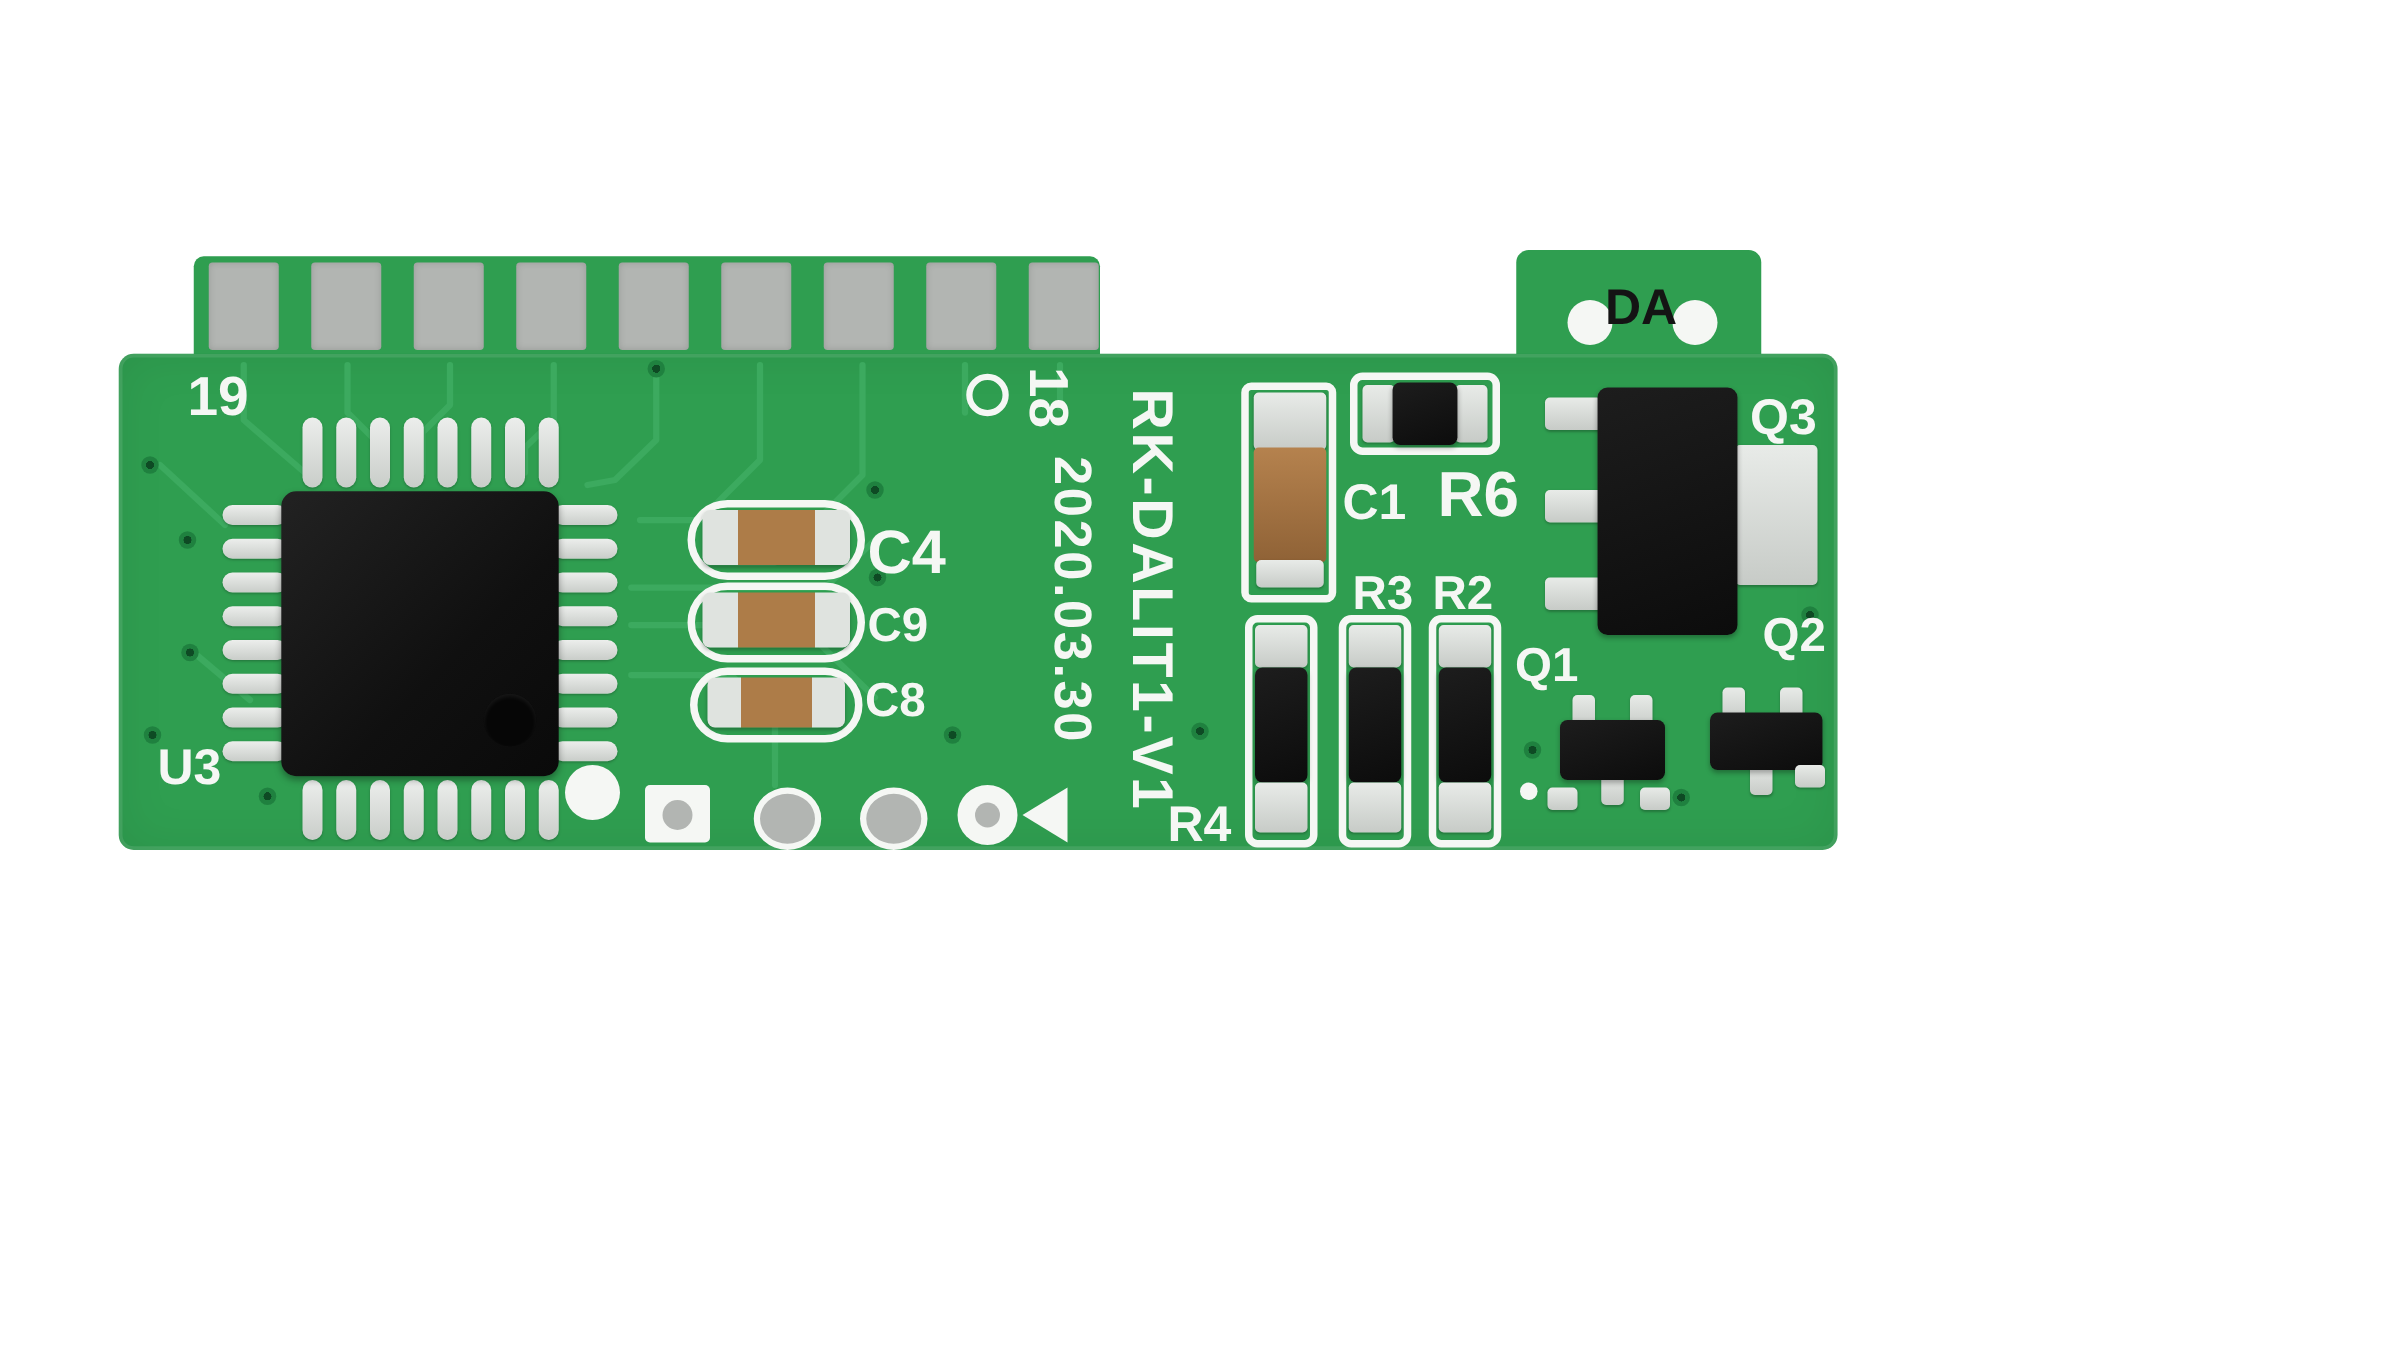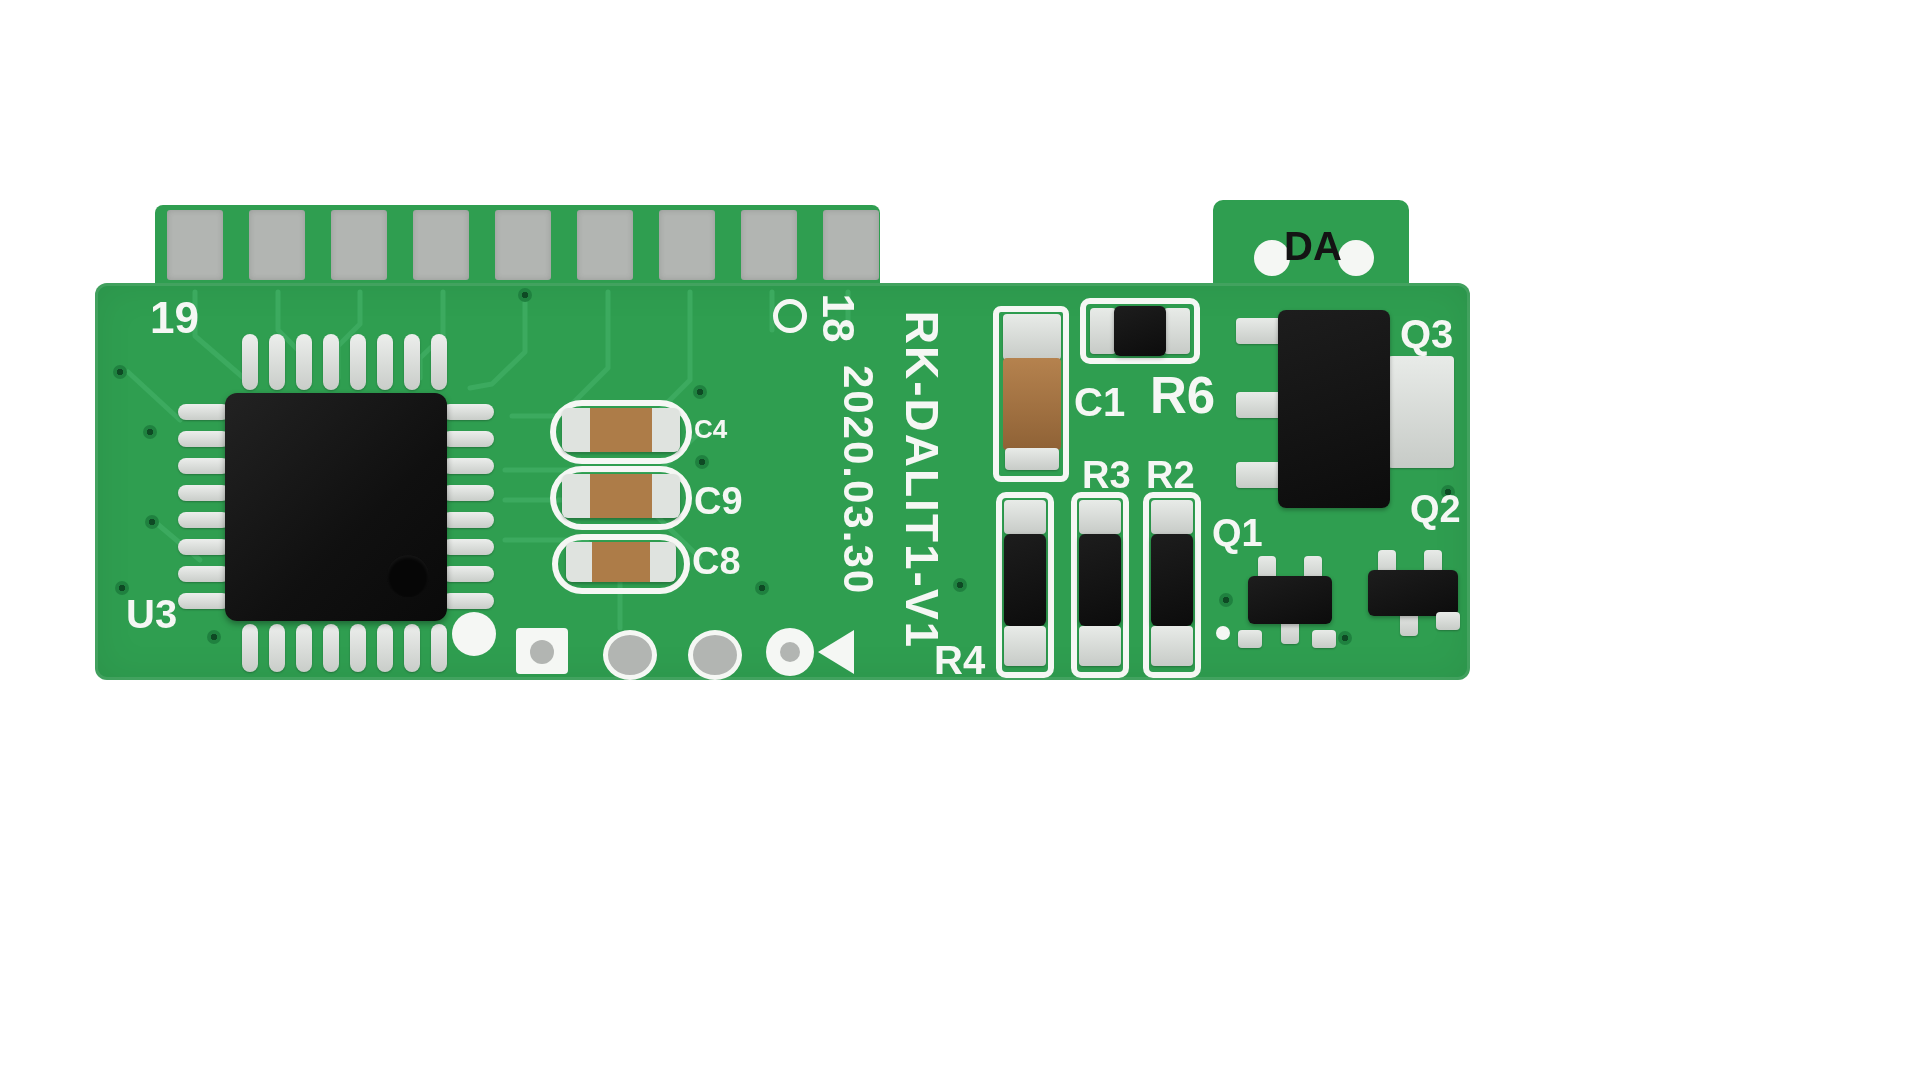--- a/index.html
+++ b/index.html
@@ -144,21 +144,21 @@
 
   <div class="silk" style="left:150px;top:293px;font-size:44px;">19</div>
   <div class="silk rot90" style="left:838px;top:318px;font-size:44px;">18</div>
 
   <div class="outline" style="left:550px;top:400px;width:130px;height:52px;border-radius:32px;"></div>
   <div class="outline" style="left:550px;top:466px;width:130px;height:52px;border-radius:32px;"></div>
   <div class="outline" style="left:552px;top:534px;width:126px;height:48px;border-radius:30px;"></div>
   <div class="capcomp" style="left:562px;top:408px;width:118px;height:44px;"></div>
   <div class="capcomp" style="left:562px;top:474px;width:118px;height:44px;"></div>
   <div class="capcomp" style="left:566px;top:542px;width:110px;height:40px;"></div>
-  <div class="silk" style="left:694px;top:414px;font-size:26px;">C4</div>
+  <div class="silk" style="left:694px;top:414px;font-size:49px;">C4</div>
   <div class="silk" style="left:694px;top:480px;font-size:38px;">C9</div>
   <div class="silk" style="left:692px;top:540px;font-size:38px;">C8</div>
 
   <div class="silk rot90" style="left:922px;top:480px;font-size:46px;letter-spacing:2px;">RK-DALIT1-V1</div>
   <div class="silk rot90" style="left:858px;top:480px;font-size:42px;letter-spacing:2px;">2020.03.30</div>
 
   <div class="outline" style="left:993px;top:306px;width:64px;height:164px;border-radius:8px;"></div>
   <div class="silver" style="left:1003px;top:314px;width:58px;height:46px;"></div>
   <div class="browncap" style="left:1003px;top:358px;width:58px;height:92px;"></div>
   <div class="silver" style="left:1005px;top:448px;width:54px;height:22px;"></div>

